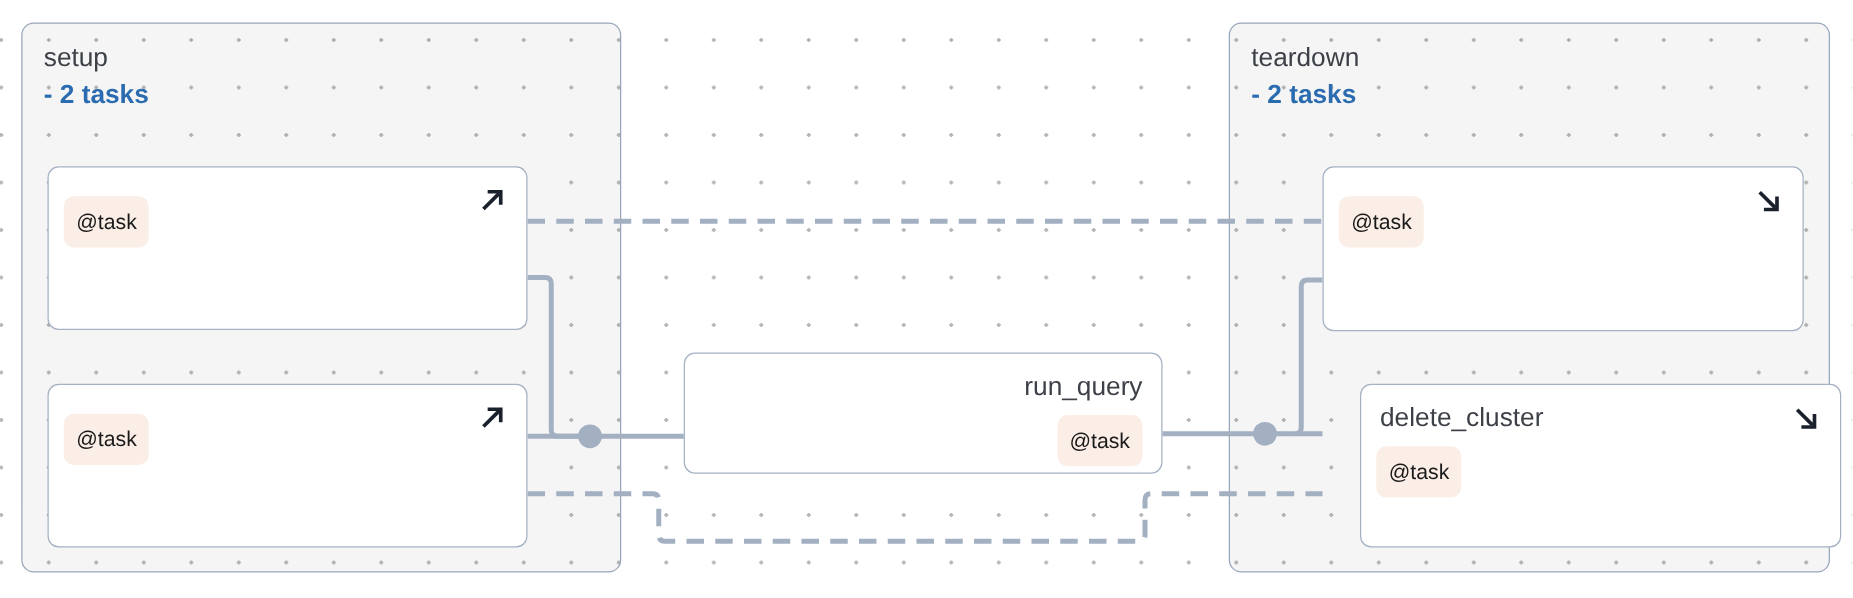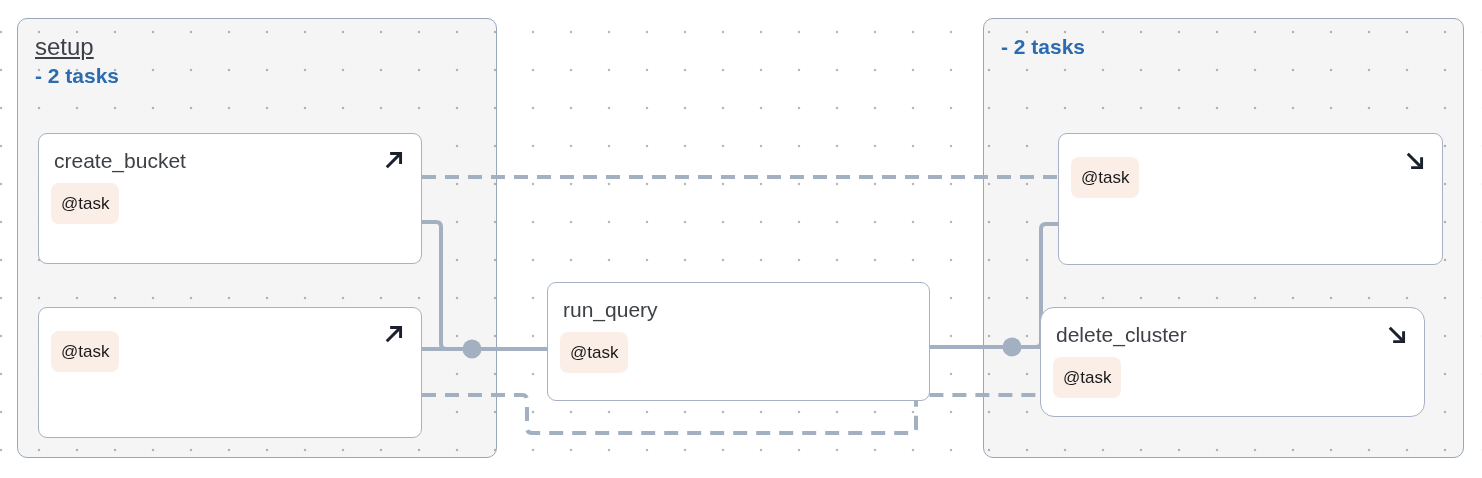--- a/index.html
+++ b/index.html
@@ -18,40 +18,40 @@
     box-sizing:border-box;
     border:1.5px solid #98a6ba;
     border-radius:10px;
     background:rgba(120,120,120,0.07);
     padding:13px 17px;
     z-index:1;
   }
   .group-setup{left:17px;top:18px;width:480px;height:440px;}
   .group-teardown{left:983px;top:18px;width:481px;height:440px;}
   .group-title{
-    font-size:24px;line-height:29px;color:#3d4147;text-decoration:underline;
+    font-size:21px;line-height:29px;color:#3d4147;
   }
   .group-toggle{
     font-size:21px;line-height:29px;color:#2b6cb0;cursor:pointer;font-weight:bold;
   }
   .edges{position:absolute;left:0;top:0;z-index:2;}
   .node{
     position:absolute;
     box-sizing:border-box;
     background:#ffffff;
     border:1.5px solid #a6b2c3;
     border-radius:9px;
     padding:14px 15px;
     z-index:3;
   }
   .node-create-bucket {left:38px;  top:133px; width:384px; height:131px;}
   .node-create-cluster{left:38px;  top:307px; width:384px; height:131px;}
-  .node-run-query     {left:547px; top:282px; width:383px; height:119px;}
+  .node-run-query     {left:547px; top:282px; width:383px; height:97px;text-align:right;}
   .node-delete-bucket {left:1058px;top:133px; width:385px; height:132px;}
-  .node-delete-cluster{left:1040px;top:307px; width:385px; height:110px;border-radius:14px;}
+  .node-delete-cluster{left:1088px;top:307px; width:385px; height:131px;}
   .node-title{
     font-size:21px;line-height:26px;color:#3d4147;
     white-space:nowrap;
   }
   .badge{
     display:inline-block;
     margin-top:9px;margin-left:-3px;
     background:#fbeee7;
     color:#1a1a1a;
     font-size:17px;line-height:21px;
@@ -68,20 +68,21 @@
 <body>
 
 <div class="canvas">
 
   <div class="group group-setup">
     <div class="group-title">setup</div>
     <div class="group-toggle">- 2 tasks</div>
   </div>
 
   <div class="group group-teardown">
+    <div class="group-title">teardown</div>
     <div class="group-toggle">- 2 tasks</div>
   </div>
 
   <svg class="edges" width="1482" height="478">
 
     <path d="M422,177 H1058" fill="none" stroke-width="4" stroke-dasharray="14 9" stroke="#a3b0c2"></path>
 
     <path d="M422,395 H522 Q527,395 527,400 V428 Q527,433 532,433 H911 Q916,433 916,428 V400 Q916,395 921,395 H1058" fill="none" stroke-width="4" stroke-dasharray="14 9" stroke="#a3b0c2"></path>
 
     <path d="M422,222 H436 Q441,222 441,227 V344 Q441,349 446,349 H472" fill="none" stroke-width="4" stroke="#a3b0c2"></path>
@@ -90,21 +91,20 @@
 
     <path d="M930,347 H1058" fill="none" stroke-width="4" stroke="#a3b0c2"></path>
 
     <path d="M1036,347 Q1041,347 1041,342 V229 Q1041,224 1046,224 H1058" fill="none" stroke-width="4" stroke="#a3b0c2"></path>
 
     <circle cx="472" cy="349" r="9.5" fill="#a3b0c2"></circle>
     <circle cx="1012" cy="347" r="9.5" fill="#a3b0c2"></circle>
   </svg>
 
   <div class="node node-create-bucket">
-    <div class="node-title">create_bucket</div>
     <span class="badge">@task</span>
     <span class="node-icon">
       <svg width="27" height="27" viewBox="0 0 24 24">
         <path d="M6 18 L17 7" stroke="#1a202c" stroke-width="2.6" fill="none"></path>
         <path d="M9 5.7 H18.3 V15" stroke="#1a202c" stroke-width="2.6" fill="none"></path>
       </svg>
     </span>
   </div>
 
   <div class="node node-create-cluster">

